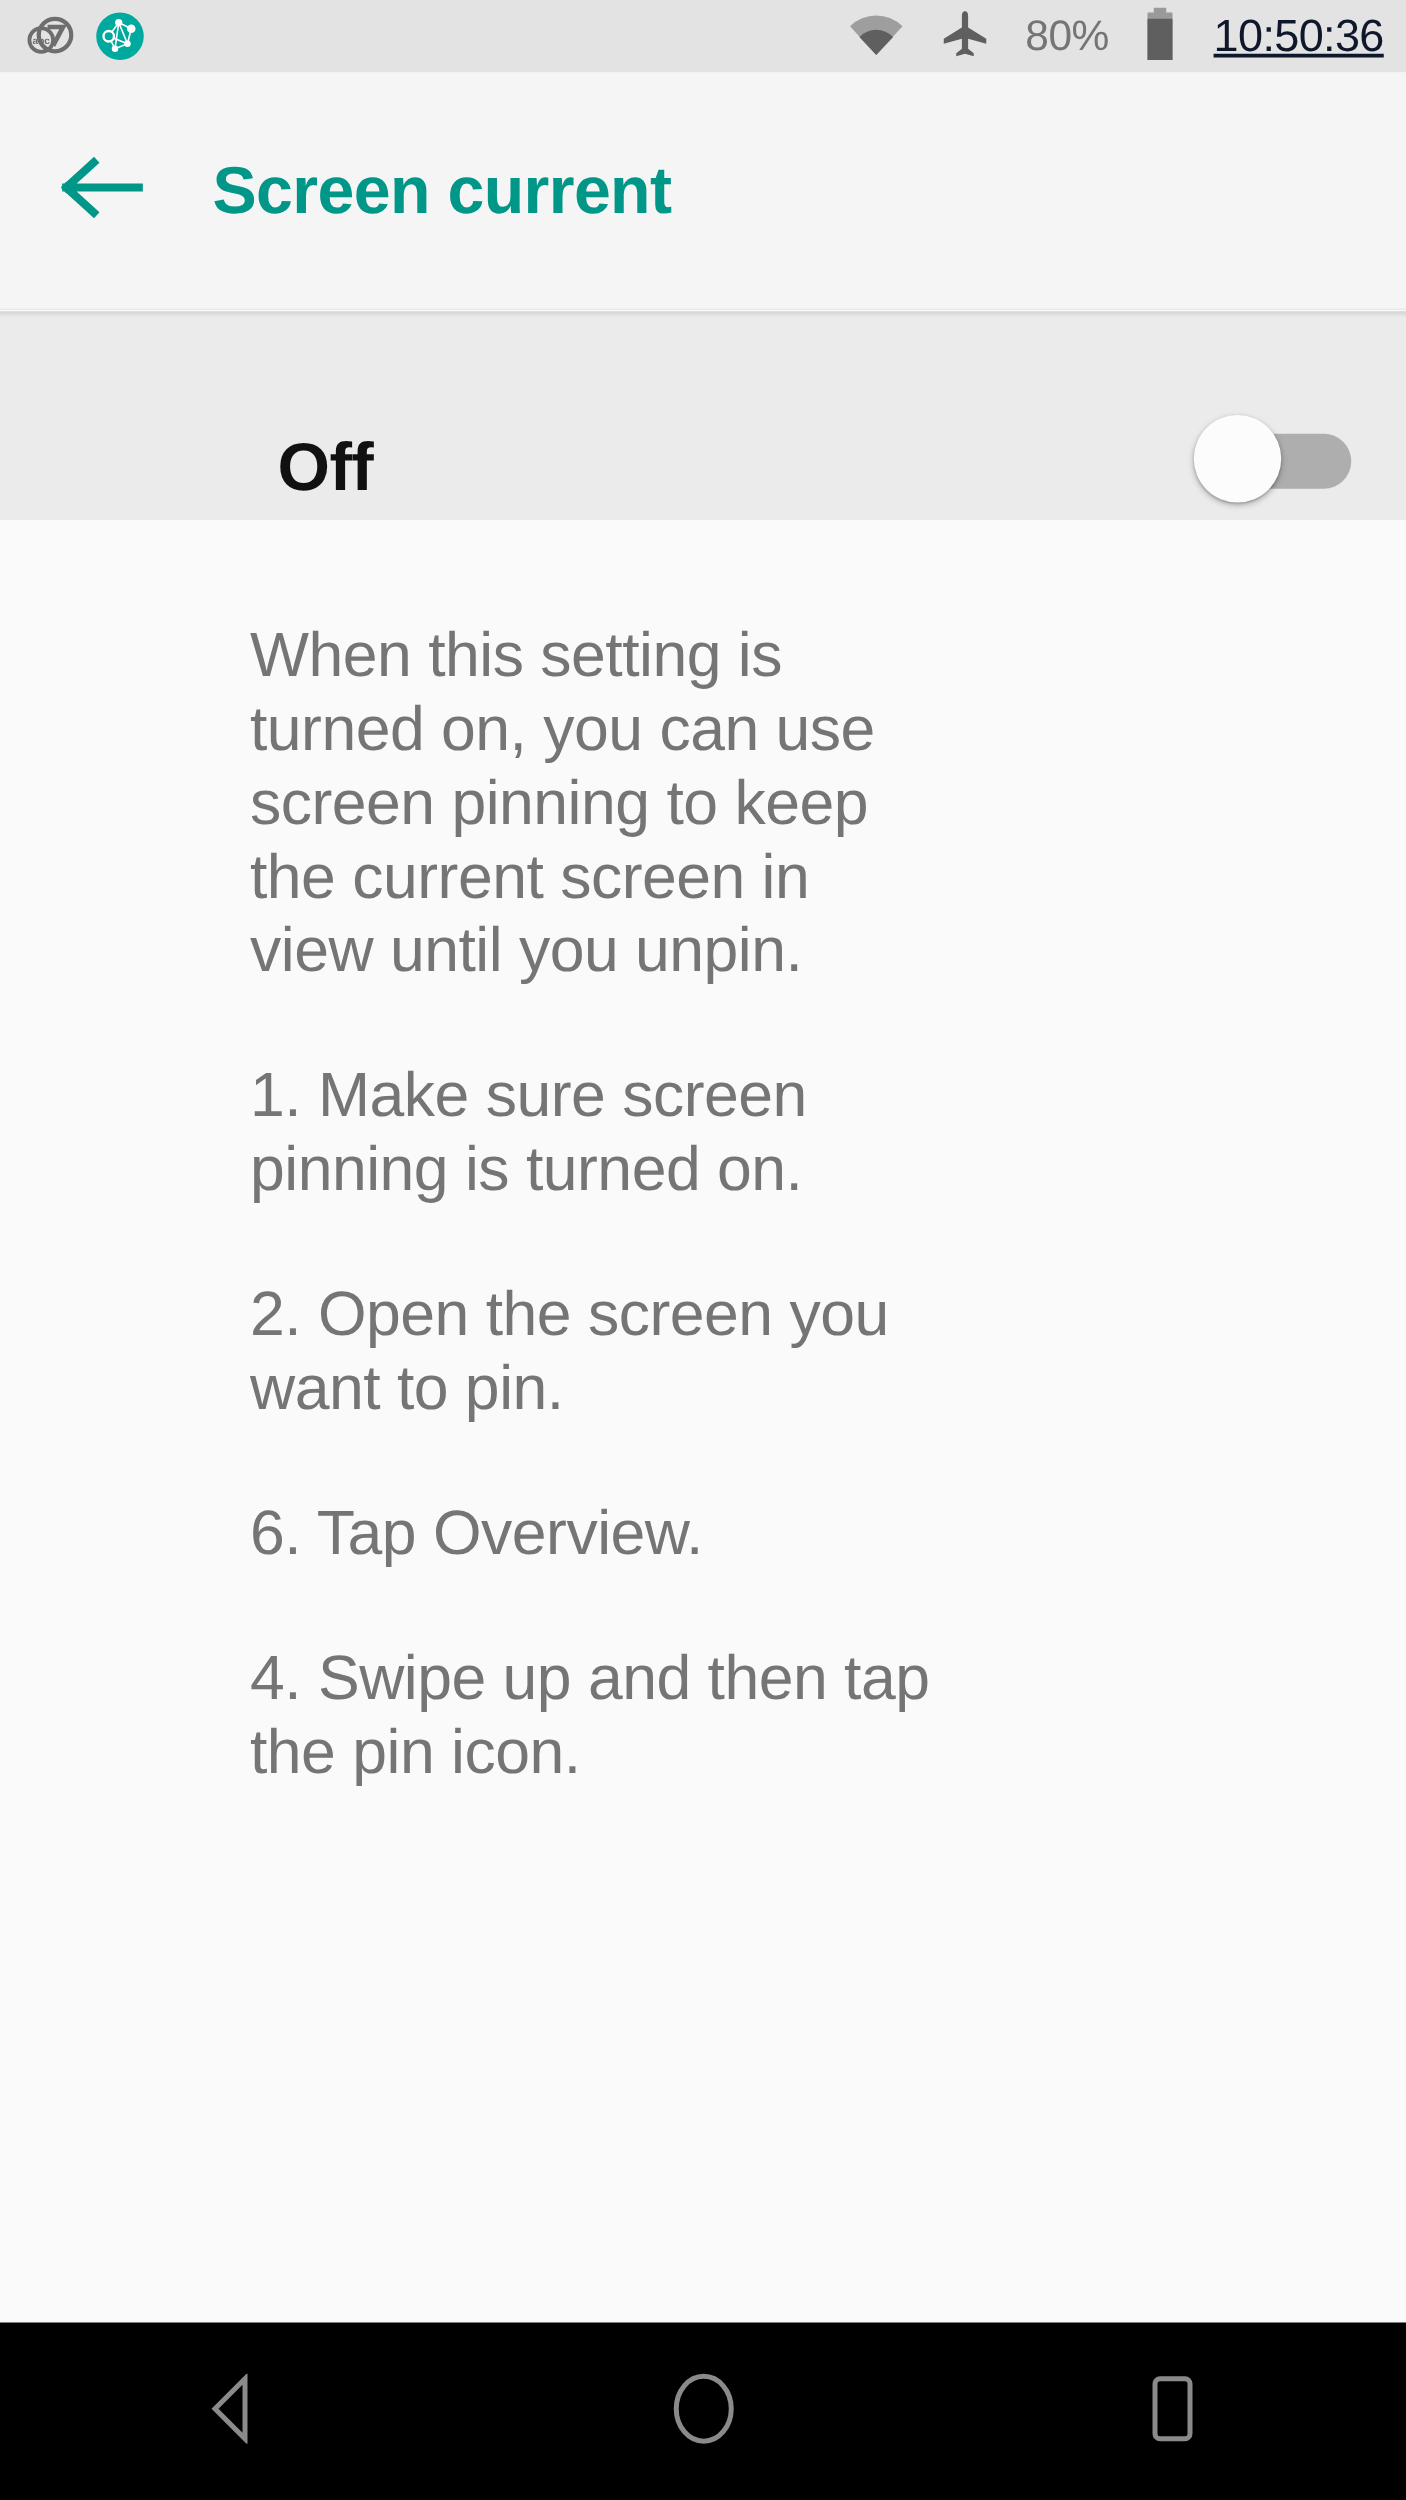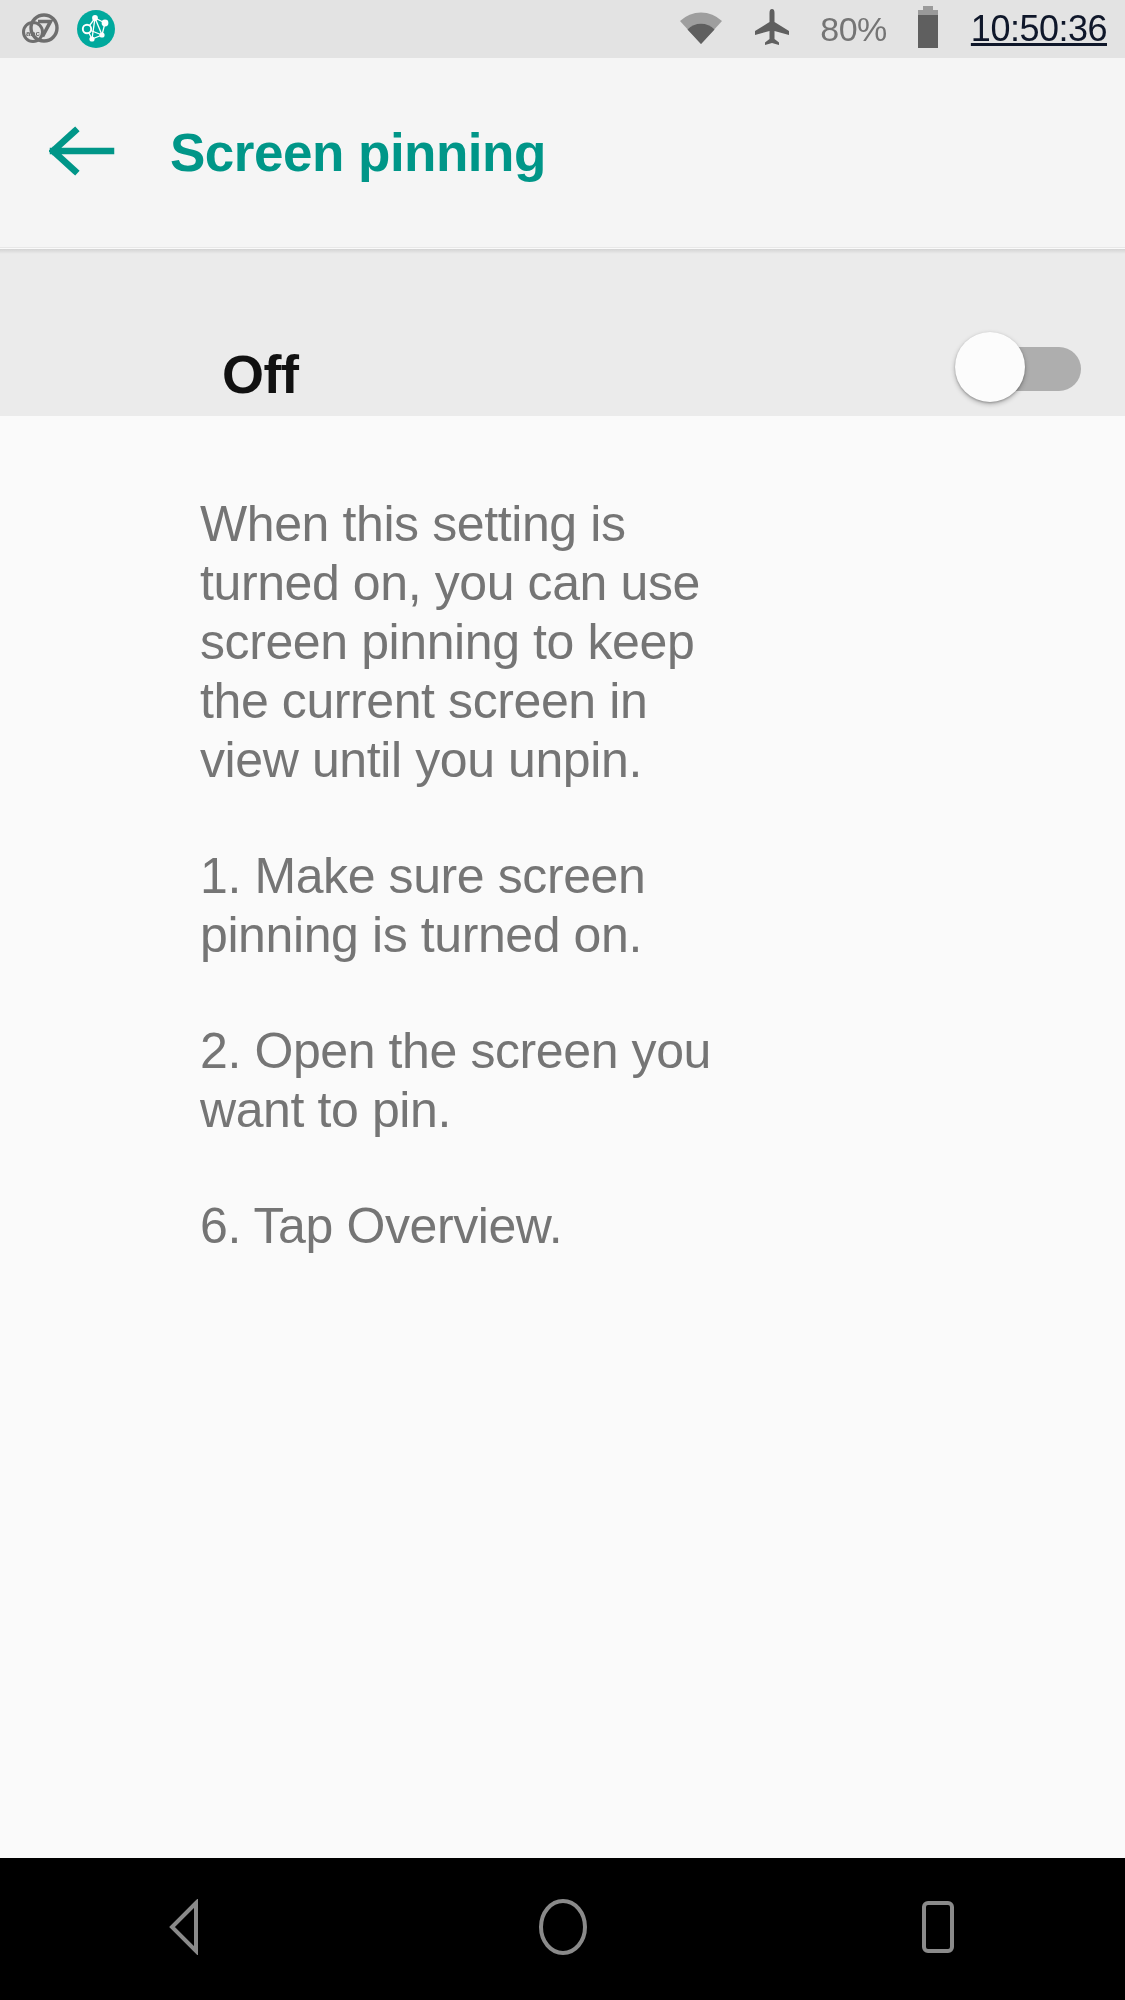--- a/index.html
+++ b/index.html
@@ -243,37 +243,38 @@
   </div>
 
   <div class="app-bar">
     <div class="back-btn">
       <span>
         <svg width="66" height="52" viewBox="0 0 66 52">
           <path d="M4 26 L26 6 M4 26 L26 46 M4 26 L62 26" stroke="#009688" stroke-width="6.5" fill="none" stroke-linecap="square"></path>
         </svg>
       </span>
     </div>
-    <div class="app-title">Screen pinning</div>
+    <div class="app-title">Screen current</div>
   </div>
 
   <div class="toggle-row">
     <div class="toggle-label">Off</div>
     <div class="switch">
       <div class="switch-track"></div>
       <div class="switch-thumb"></div>
     </div>
   </div>
 
   <div class="content">
     <div class="body-text">
       <p class="para">When this setting is turned on, you can use screen pinning to keep the current screen in view until you unpin.</p>
       <p class="para">1. Make sure screen pinning is turned on.</p>
       <p class="para">2. Open the screen you want to pin.</p>
       <p class="para">6. Tap Overview.</p>
+      <p class="para">4. Swipe up and then tap the pin icon.</p>
     </div>
   </div>
 
   <div class="nav-bar">
     <div class="nav-btn">
       <span>
         <svg width="52" height="56" viewBox="0 0 52 56">
           <path d="M34 4 L10 28 L34 52 Z" fill="none" stroke="#8a8a8a" stroke-width="4" stroke-linejoin="miter"></path>
         </svg>
       </span>

